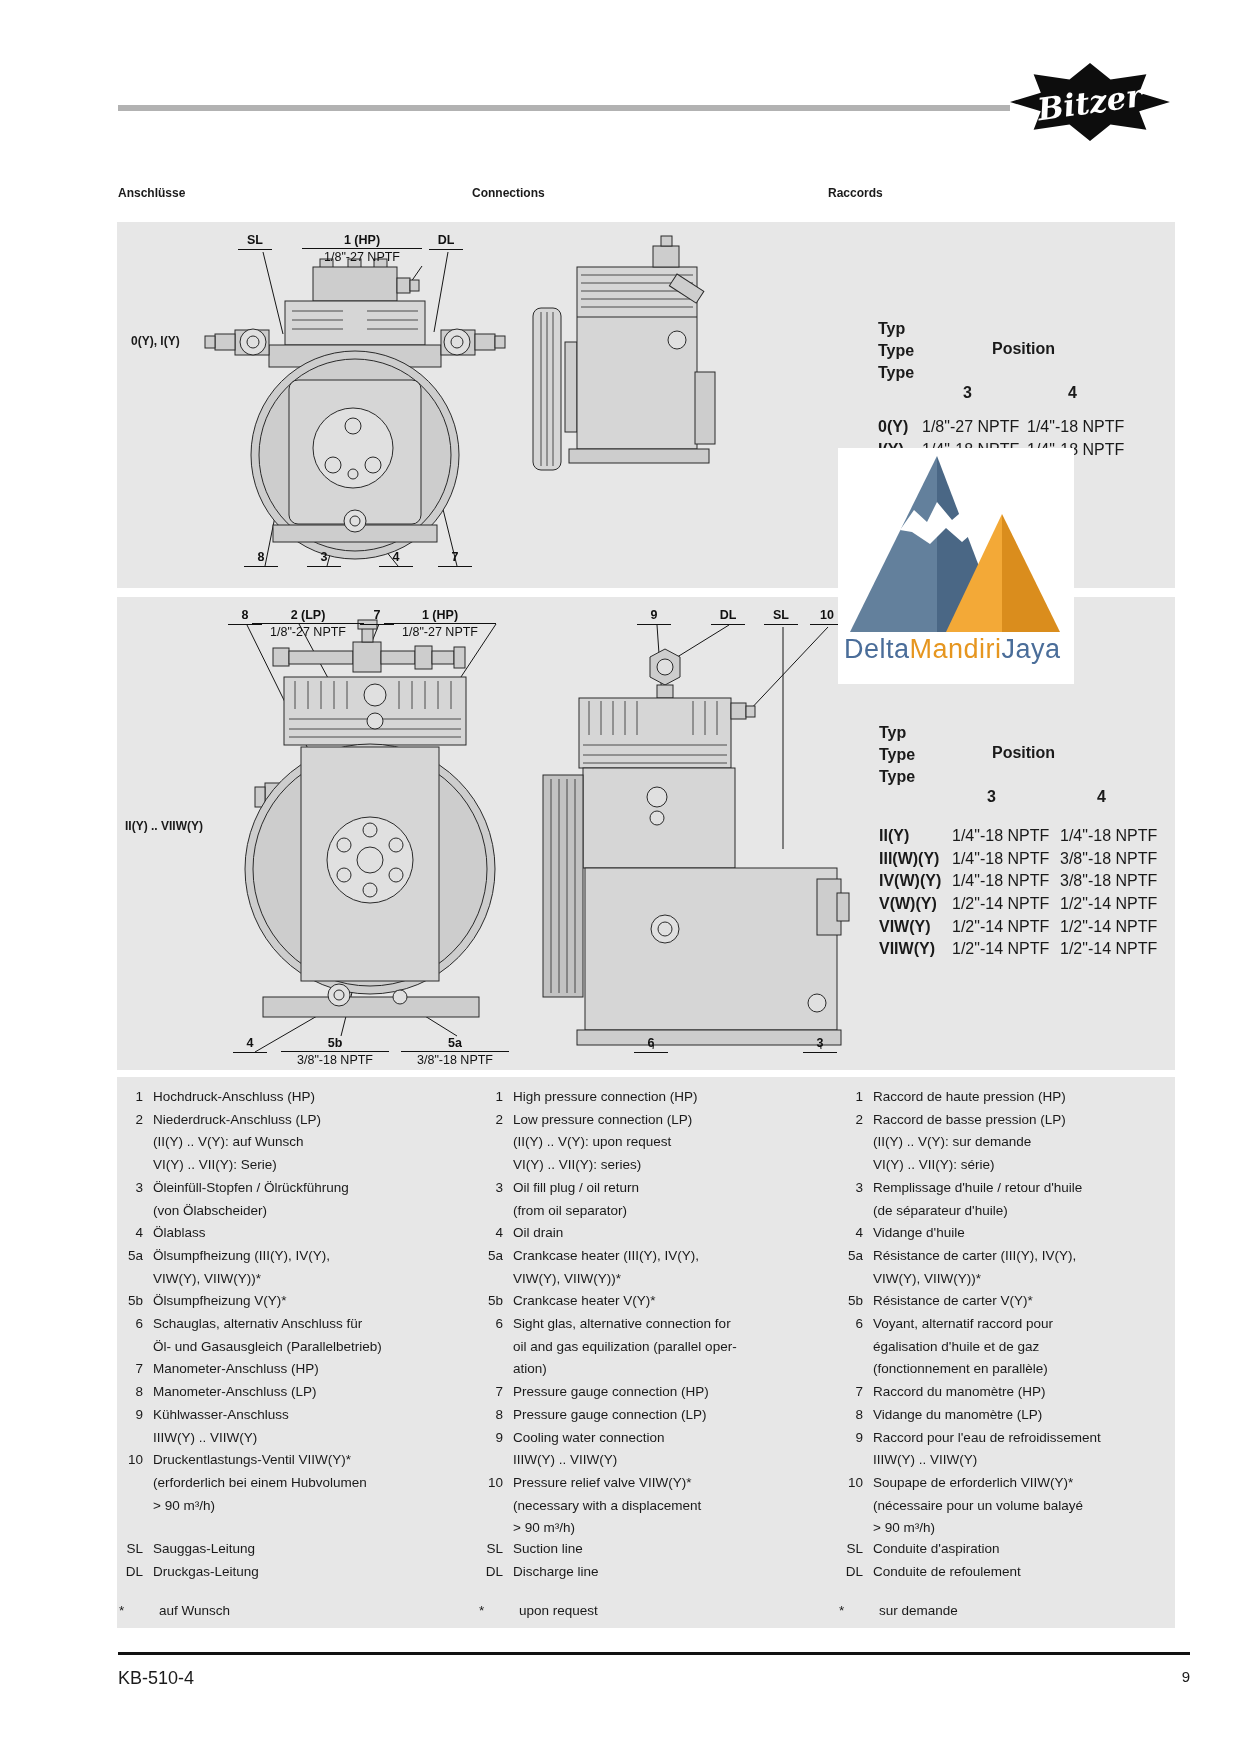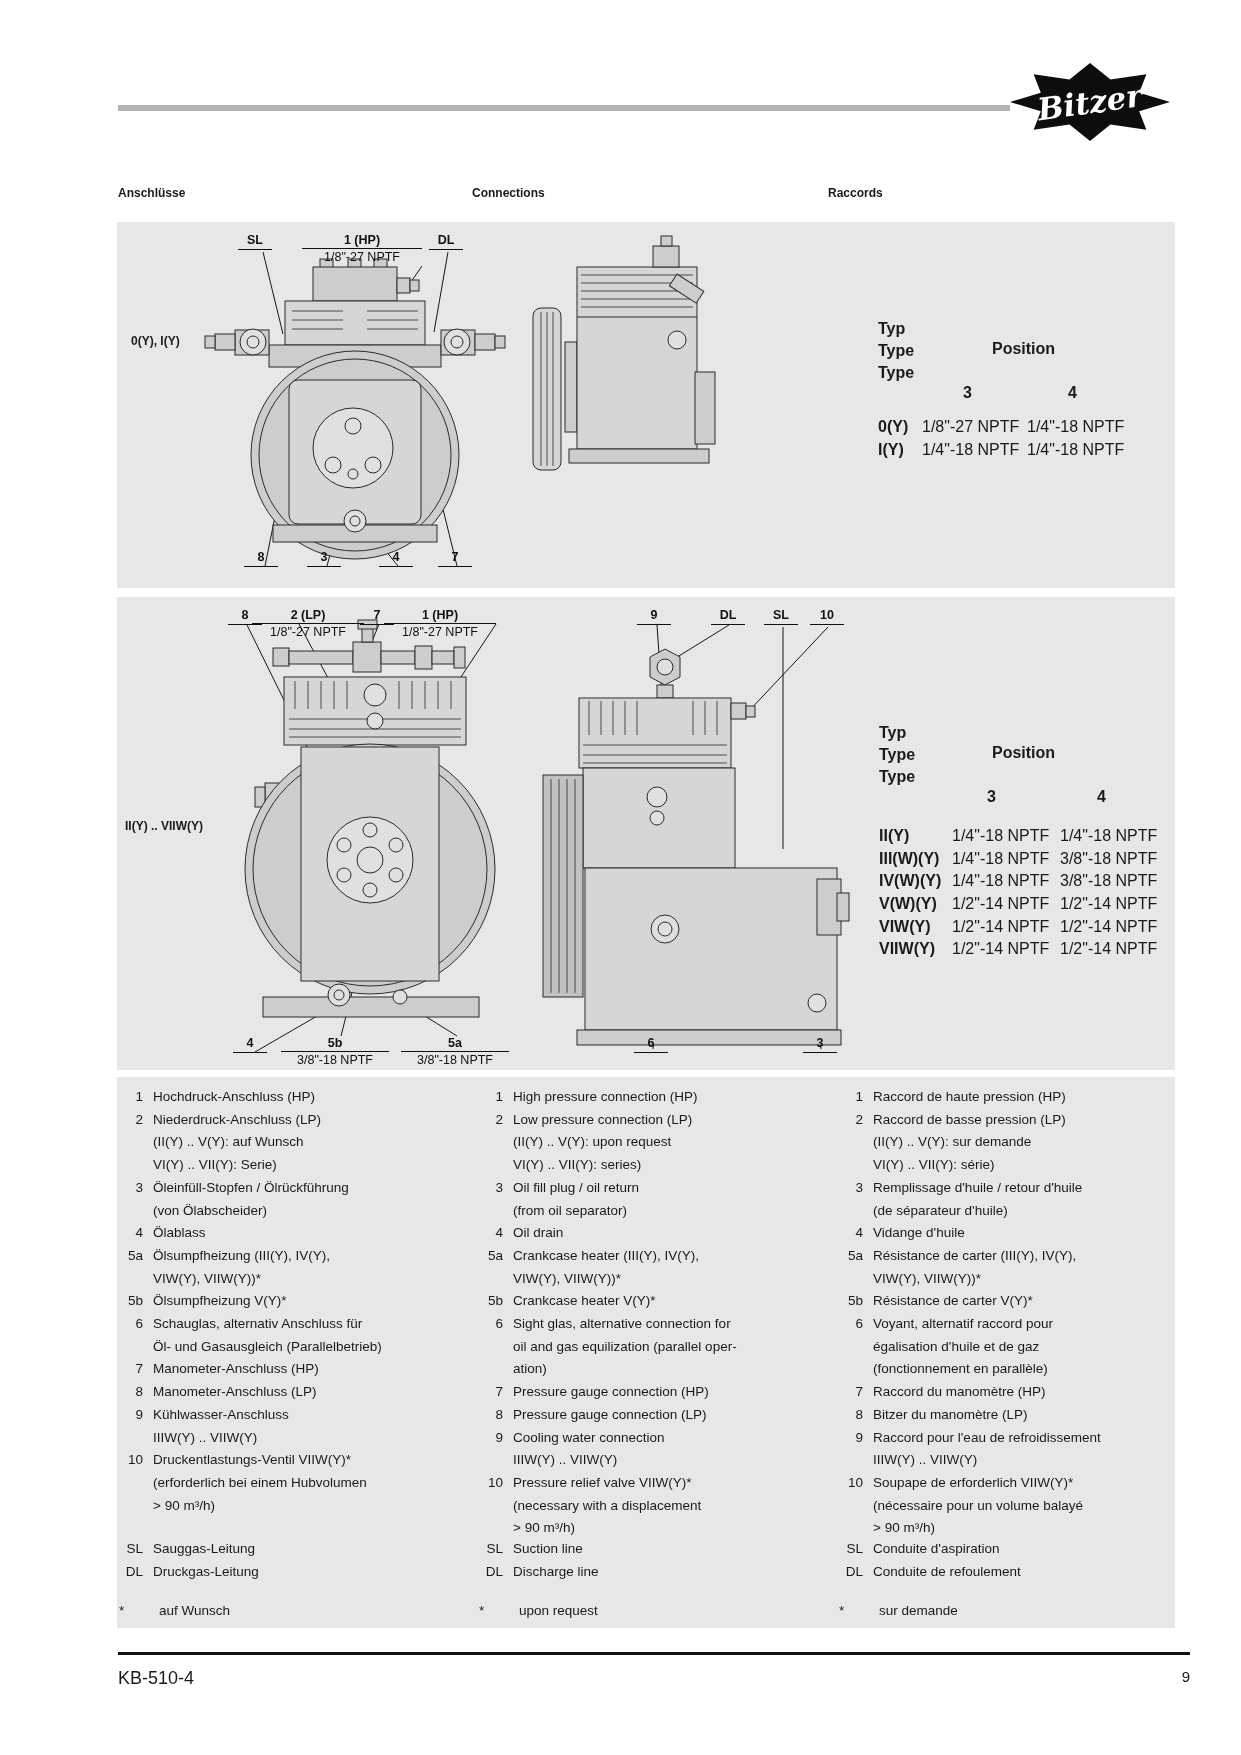--- a/index.html
+++ b/index.html
@@ -402,20 +402,32 @@
         </div>
 
         <div class="ct-row">
           <span class="ct-type">VIIW(Y)</span>
           <span class="v3">1/2"-14 NPTF</span>
           <span class="v4">1/2"-14 NPTF</span>
         </div>
       </div>
   </div>
 
+  <div class="watermark">
+    <svg width="226" height="184" viewBox="0 0 226 184" style="position:absolute;left:4px;top:2px;">
+      <polygon points="95,6 8,182 95,182" fill="#63809c"></polygon>
+      <polygon points="95,6 95,182 162,182" fill="#4a6785"></polygon>
+      <polygon points="58,80 72,60 85,72 95,52 110,70 124,58 134,80 120,92 104,78 88,94 70,82" fill="#ffffff"></polygon>
+      <polygon points="160,64 104,182 160,182" fill="#f3a937"></polygon>
+      <polygon points="160,64 160,182 218,182" fill="#da8d1d"></polygon>
+    </svg>
+    <div class="wm-text">
+      <span style="color:#4a6d99;">Delta</span><span style="color:#e6961f;">Mandiri</span><span style="color:#4a6d99;">Jaya</span>
+    </div>
+  </div>
 
   <section class="panel" id="legend-panel"></section>
 
   <div class="lg-col" style="left:113px;">
     <div class="lg-items">
 
         <div class="lg-line">
           <span class="lg-num">1</span>
           <span class="lg-text">Hochdruck-Anschluss (HP)</span>
         </div>
@@ -723,21 +735,21 @@
           <span class="lg-text">(fonctionnement en parallèle)</span>
         </div>
 
         <div class="lg-line">
           <span class="lg-num">7</span>
           <span class="lg-text">Raccord du manomètre (HP)</span>
         </div>
 
         <div class="lg-line">
           <span class="lg-num">8</span>
-          <span class="lg-text">Bitzer du manomètre (LP)</span>
+          <span class="lg-text">Vidange du manomètre (LP)</span>
         </div>
 
         <div class="lg-line">
           <span class="lg-num">9</span>
           <span class="lg-text">Raccord pour l'eau de refroidissement</span>
         </div>
 
         <div class="lg-line">
           <span class="lg-num"></span>
           <span class="lg-text">IIIW(Y) .. VIIW(Y)</span>

